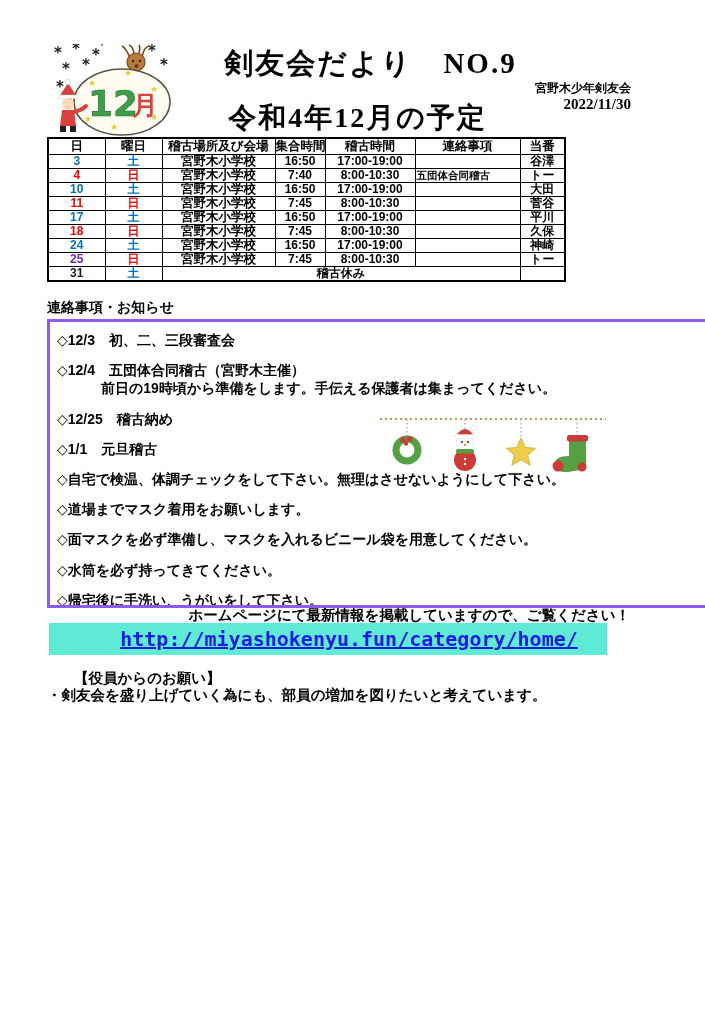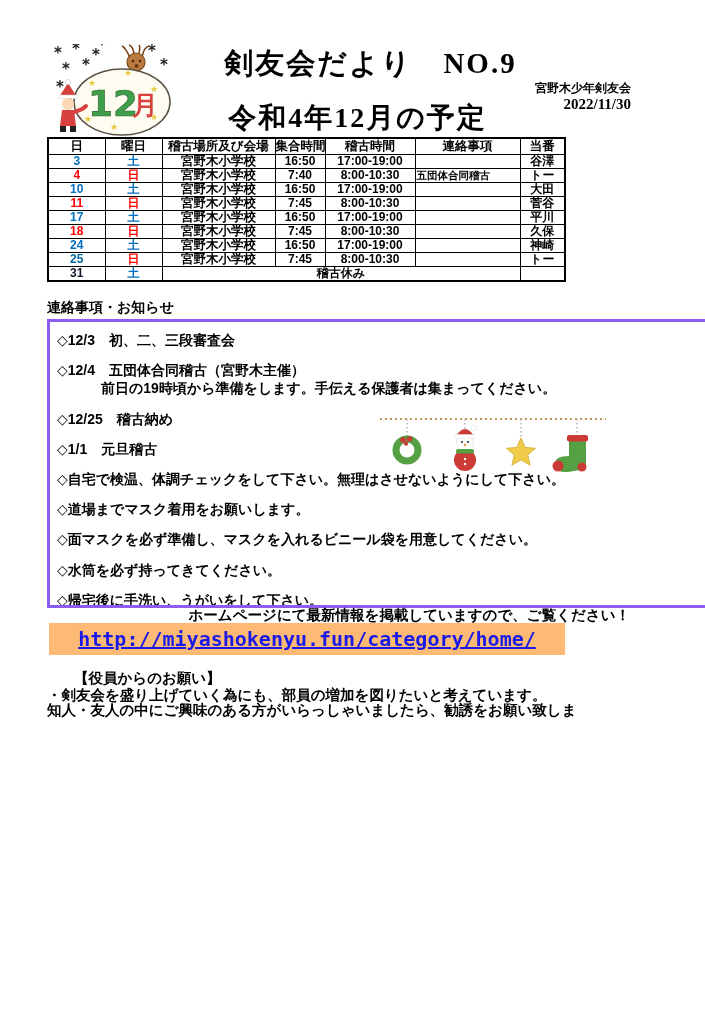--- a/index.html
+++ b/index.html
@@ -204,21 +204,21 @@
         <tr>
           <td style="color: rgb(0, 112, 192);">24</td>
           <td style="color: rgb(0, 112, 192);">土</td>
           <td class="place-cell">宮野木小学校</td>
           <td>16:50</td>
           <td>17:00-19:00</td>
           <td class="note-cell"></td>
           <td>神崎</td>
         </tr>
         <tr>
-          <td style="color: #0369a1;">25</td>
+          <td style="color: #6d28d9;">25</td>
           <td style="color: rgb(255, 0, 0);">日</td>
           <td class="place-cell">宮野木小学校</td>
           <td>7:45</td>
           <td>8:00-10:30</td>
           <td class="note-cell"></td>
           <td>トー</td>
         </tr>
         <tr>
           <td style="color: #0f172a;">31</td>
           <td style="color: rgb(0, 112, 192);">土</td>
@@ -291,21 +291,20 @@
     <g>
       <rect x="190" y="24" width="17" height="19" fill="#55a043"></rect>
       <path d="M190 40 q-15 0 -14 9 q1 8 13 7 l18 -3 l0 -13 z" fill="#55a043"></path>
       <circle cx="179" cy="50" r="5.5" fill="#cc3b36"></circle>
       <circle cx="203" cy="51" r="4.5" fill="#cc3b36"></circle>
       <rect x="188" y="19" width="21" height="6.5" rx="2" fill="#cc3b36"></rect>
     </g>
   </svg>
 
   <div class="homepage-note">ホームページにて最新情報を掲載していますので、ご覧ください！</div>
-  <div class="url-banner" style="background: #fdba74;">
+  <div class="url-banner" style="background: #5eead4; padding-left: 42px;">
     <a href="#" style="color: rgb(26, 26, 232);">http://miyashokenyu.fun/category/home/</a>
   </div>
 
   <div class="footer-heading">【役員からのお願い】</div>
   <div class="footer-line1">・剣友会を盛り上げていく為にも、部員の増加を図りたいと考えています。</div>
-  <div class="footer-line2">知人・友人の中にご興味のある方がいらっしゃいましたら、勧誘をお願い致しま</div>
 
 </div>
 
 </body></html>

